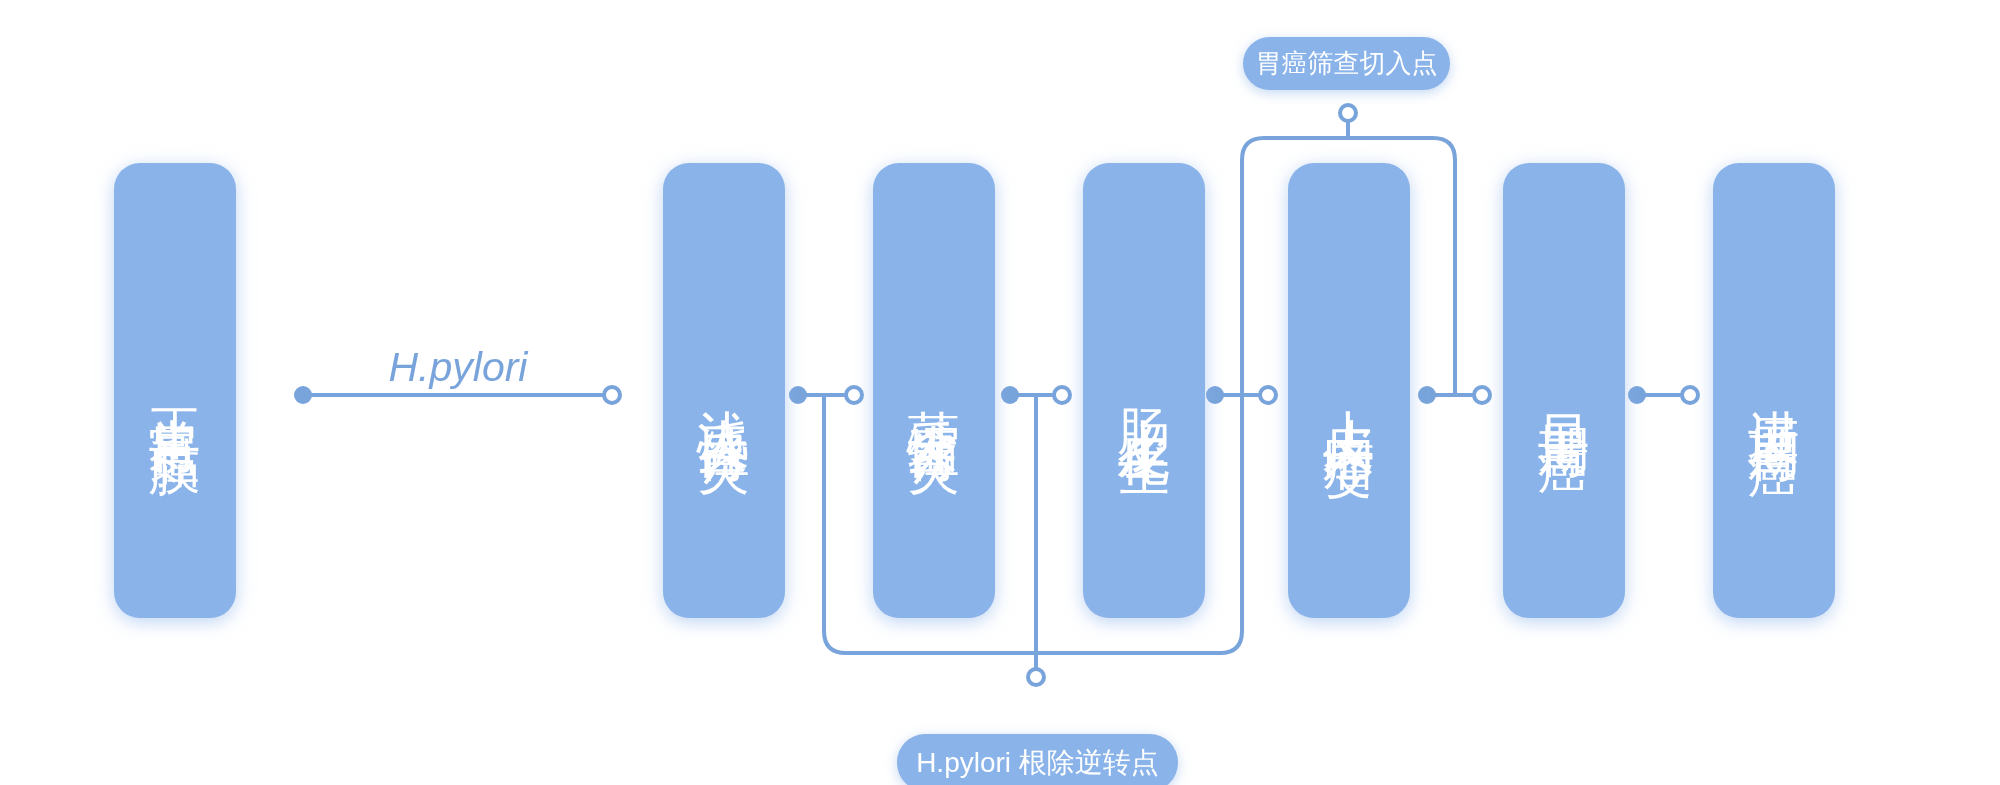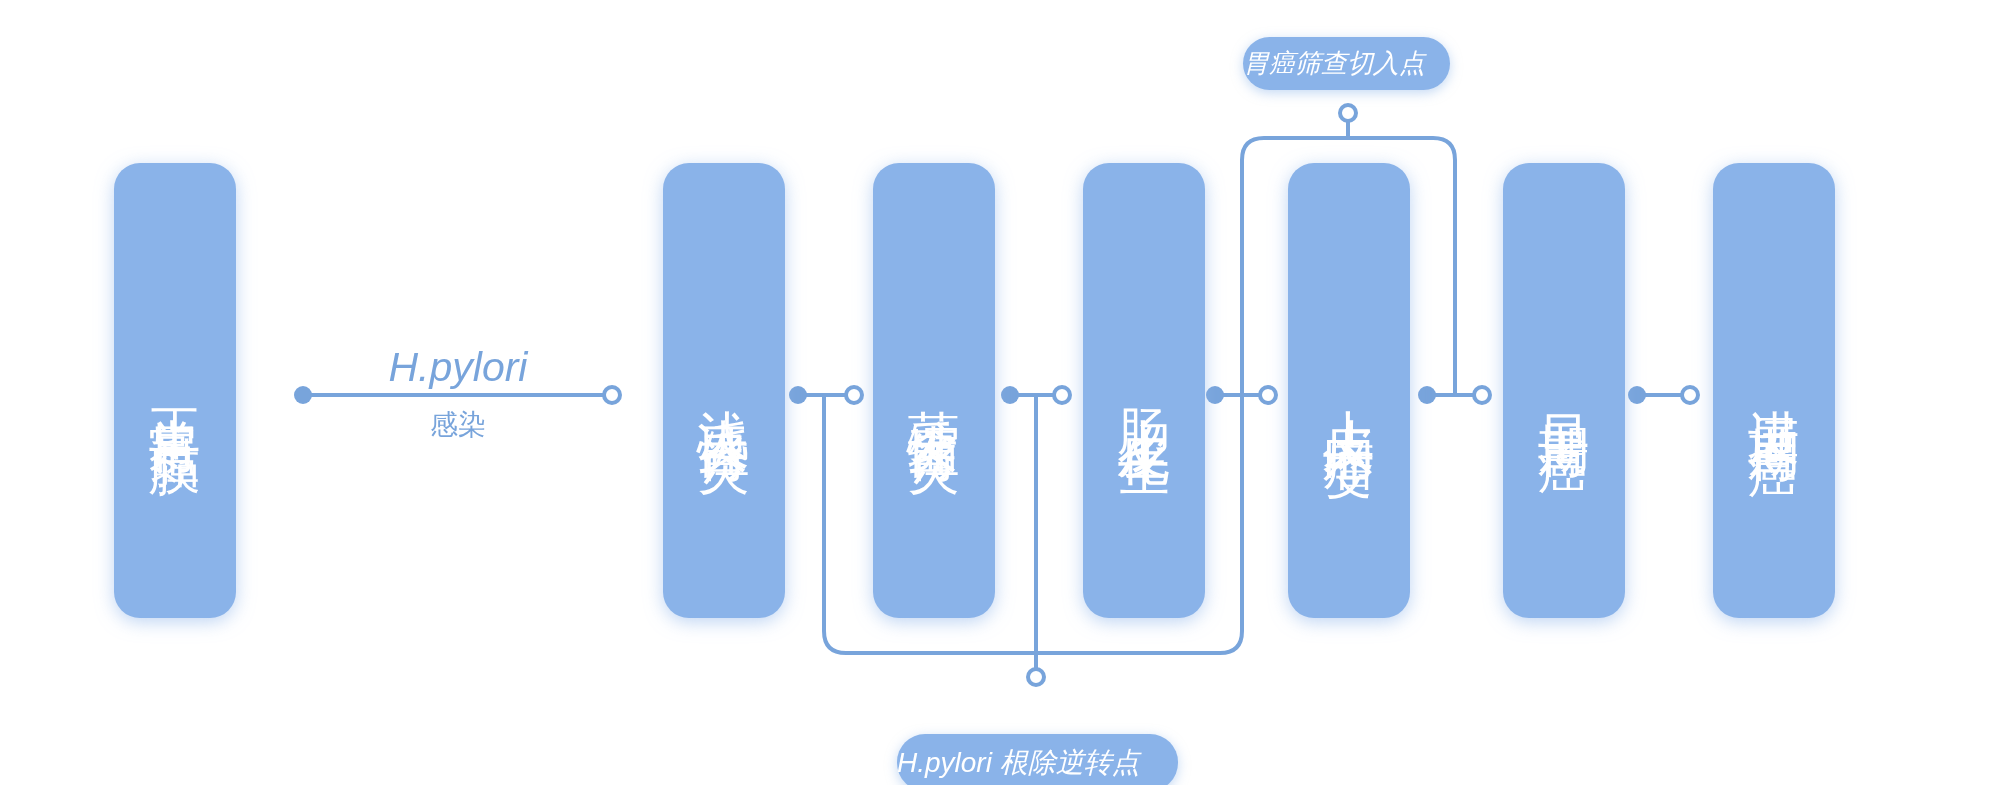--- a/index.html
+++ b/index.html
@@ -45,24 +45,23 @@
     white-space: nowrap;
   }
 
   .pill {
     position: absolute;
     background: var(--nodeFill);
     color: var(--nodeText);
     border-radius: 28px;
     display: flex;
     align-items: center;
-    justify-content: flex-start;
+    justify-content: center;
     box-shadow: 0 3px 12px rgba(138, 179, 233, 0.5);
     white-space: nowrap;
-    font-style: italic;
   }
   .pill-top    { left: 1243px; top: 37px;  width: 207px; height: 53px; font-size: 26px; }
   .pill-bottom { left: 897px;  top: 734px; width: 281px; height: 57px; font-size: 28px; }
 
   .edge-label {
     position: absolute;
     color: var(--labelText);
     text-align: center;
     white-space: nowrap;
   }
@@ -133,21 +132,20 @@
     <div class="stage-label">上皮内瘤变</div>
   </div>
   <div class="stage-node" style="left:1503px">
     <div class="stage-label">早期胃癌</div>
   </div>
   <div class="stage-node" style="left:1713px">
     <div class="stage-label">进展期胃癌</div>
   </div>
 
   <div class="edge-label edge-label-top">H.pylori</div>
-  <div class="edge-label edge-label-bottom">感染</div>
 
   <div class="pill pill-top">
     <span>胃癌筛查切入点</span>
   </div>
   <div class="pill pill-bottom">
     <span>H.pylori 根除逆转点</span>
   </div>
 
 </div>
 

